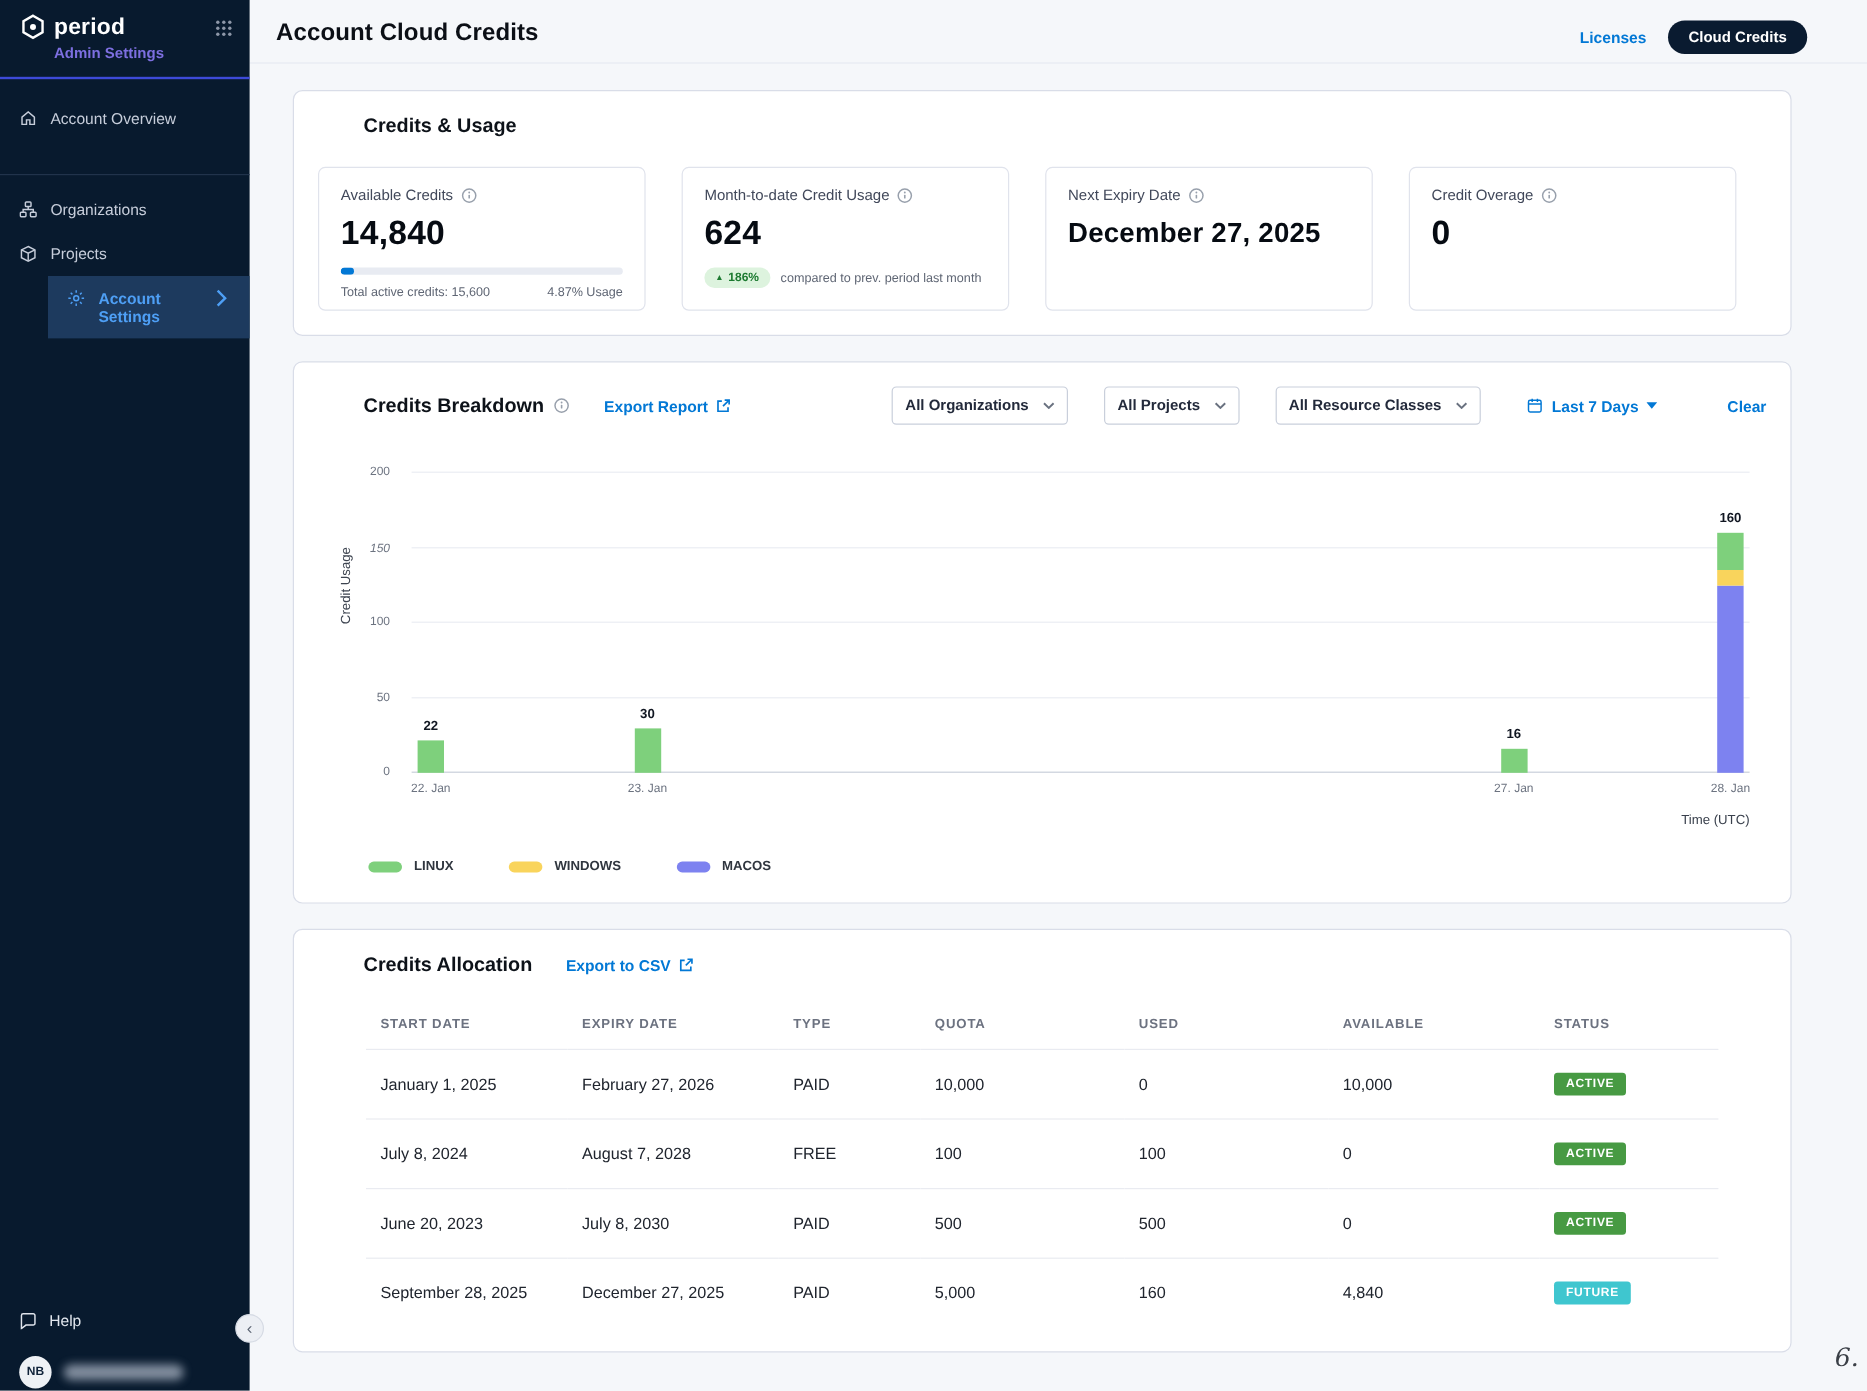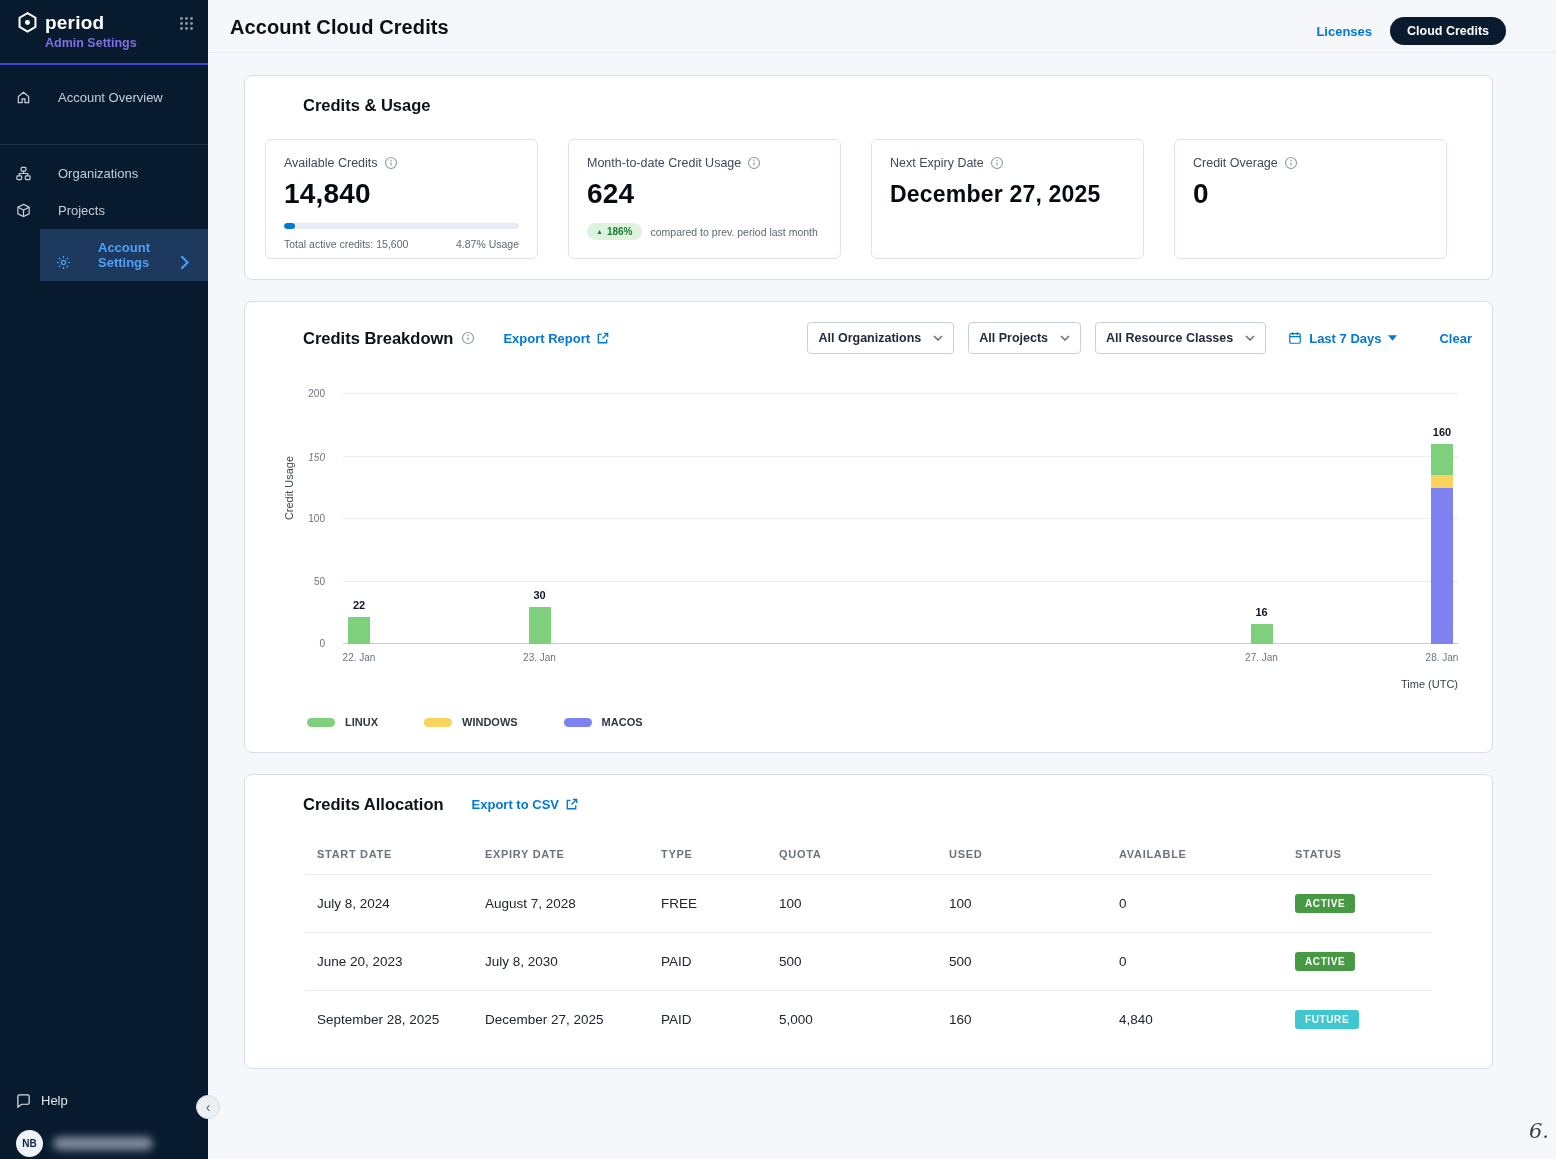--- a/index.html
+++ b/index.html
@@ -9,21 +9,21 @@
 
   
   .sidebar { width: 208px; flex: 0 0 208px; background: #081a2e; color: #cdd4e0; display: flex; flex-direction: column; position: relative; z-index: 2; }
   .sb-header { padding: 11px 14px 8px 16px; border-bottom: 2px solid #3d4ad8; }
   .sb-logo-row { display: flex; align-items: flex-start; }
   .logo-icon svg { width: 23px; height: 23px; display: block; }
   .brand { font-size: 19px; font-weight: 700; color: #fff; letter-spacing: .2px; margin-left: 6px; line-height: 23px; }
   .grid-icon { margin-left: auto; margin-top: 5px; }
   .subtitle { color: #7d6fe0; font-size: 12.5px; font-weight: 700; margin: 1px 0 5px 29px; }
   .nav { padding-top: 14px; }
-  .nav-item { display: flex; align-items: flex-end; gap: 27px; padding: 11px 16px; font-size: 13px; color: #c6cdda; cursor: pointer; }
+  .nav-item { display: flex; align-items: flex-start; gap: 11px; padding: 11px 16px; font-size: 13px; color: #c6cdda; cursor: pointer; }
   .nav-item svg { width: 15px; height: 15px; flex: 0 0 15px; }
   .nav-item.active { background: #1d3a5e; color: #4e9ff5; font-weight: 700; margin-left: 40px; }
   .nav-item .chev { margin-left: auto; display: flex; }
   .nav-gap { height: 18px; }
   .sb-divider { height: 1px; background: #21334b; margin: 10px 0; }
   .sb-spacer { flex: 1; }
   .sb-bottom { padding: 0 16px 2px; }
   .help-row { display: flex; gap: 10px; align-items: center; font-size: 13px; color: #e2e7ee; padding: 10px 0; cursor: pointer; }
   .avatar-row { display: flex; gap: 10px; align-items: center; padding: 12px 0 0; text-align: right; }
   .avatar { width: 27px; height: 27px; border-radius: 50%; background: #eef1f5; color: #10233a; font-size: 10px; font-weight: 700; display: flex; align-items: center; justify-content: center; flex: 0 0 27px; }
@@ -57,21 +57,21 @@
   .stat-foot { display: flex; justify-content: space-between; font-size: 10.5px; color: #5f6674; margin-top: 9px; }
   .delta-row { display: flex; align-items: center; gap: 9px; margin-top: 13px; }
   .delta-badge { background: #ddf3de; color: #1c7a30; font-size: 10px; font-weight: 800; padding: 3px 9px; border-radius: 9px; display: flex; align-items: center; gap: 4px; }
   .delta-badge .arrow { font-size: 7px; line-height: 1; }
   .delta-note { font-size: 10.5px; color: #5f6674; }
 
   
   .bd-header { display: flex; align-items: center; }
   .title-group { display: flex; align-items: center; gap: 8px; }
   .export-link { display: inline-flex; gap: 6px; align-items: center; color: #0278d5; font-weight: 700; font-size: 13px; margin-left: 28px; cursor: pointer; }
-  .filters { margin-left: auto; display: flex; align-items: center; }
+  .filters { margin-left: auto; display: flex; align-items: center; gap: 16px; }
   .select { height: 32px; border: 1px solid #c9cfdb; border-radius: 4px; background: #fff; display: flex; align-items: center; justify-content: space-between; padding: 0 10px; font-size: 12.5px; font-weight: 700; color: #232a3b; gap: 12px; margin-left: 14px; cursor: pointer; }
   .date-filter { display: flex; align-items: center; gap: 7px; color: #0278d5; font-weight: 700; font-size: 13px; margin-left: 22px; cursor: pointer; }
   .clear-link { color: #0278d5; font-weight: 700; font-size: 13px; margin-left: 42px; cursor: pointer; }
 
   .chart { position: relative; height: 314px; margin-top: 28px; }
   .chart-plot { position: absolute; left: 78px; right: 14px; top: 12px; bottom: 52px; }
   .chart-yaxis { position: absolute; left: 0; width: 70px; top: 12px; bottom: 52px; }
   .chart-xaxis { position: absolute; left: 78px; right: 14px; bottom: 30px; height: 14px; }
   .gridline { position: absolute; left: 0; right: 0; height: 1px; background: #eaedf3; }
   .gridline.base { background: #c9cfda; }
@@ -396,20 +396,29 @@
               <th>START DATE</th>
               <th>EXPIRY DATE</th>
               <th>TYPE</th>
               <th>QUOTA</th>
               <th>USED</th>
               <th>AVAILABLE</th>
               <th>STATUS</th>
             </tr>
           </thead>
           <tbody>
+            <tr>
+              <td>January 1, 2025</td>
+              <td>February 27, 2026</td>
+              <td>PAID</td>
+              <td>10,000</td>
+              <td>0</td>
+              <td>10,000</td>
+              <td><span class="status-badge status-active">ACTIVE</span></td>
+            </tr>
             <tr>
               <td>July 8, 2024</td>
               <td>August 7, 2028</td>
               <td>FREE</td>
               <td>100</td>
               <td>100</td>
               <td>0</td>
               <td><span class="status-badge status-active">ACTIVE</span></td>
             </tr>
             <tr>

